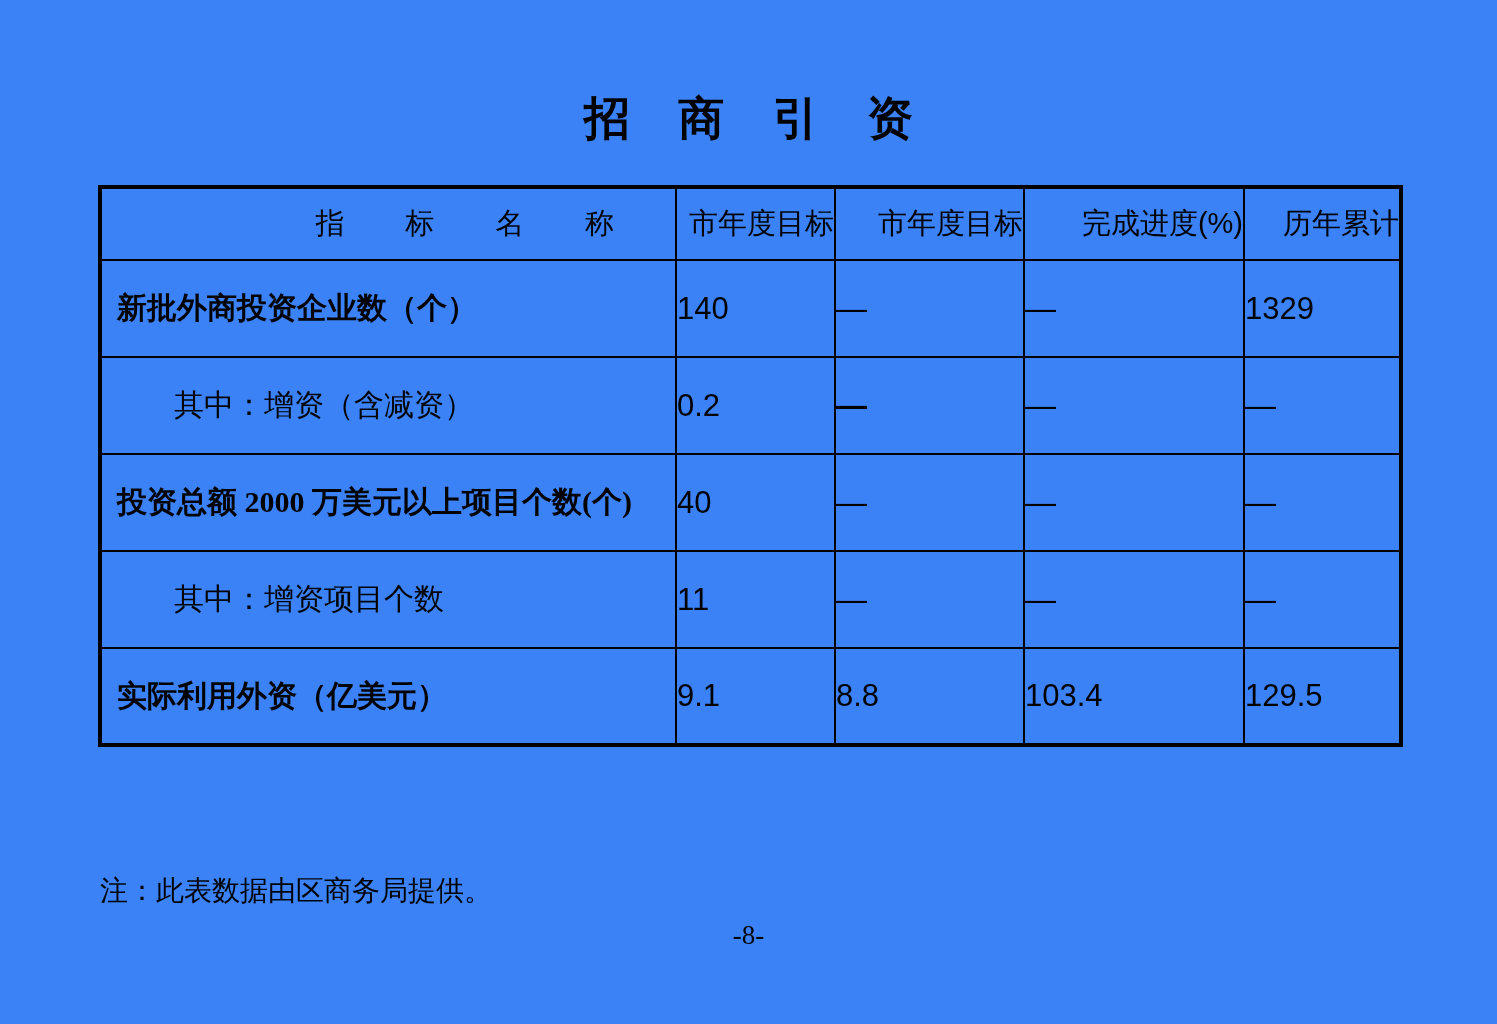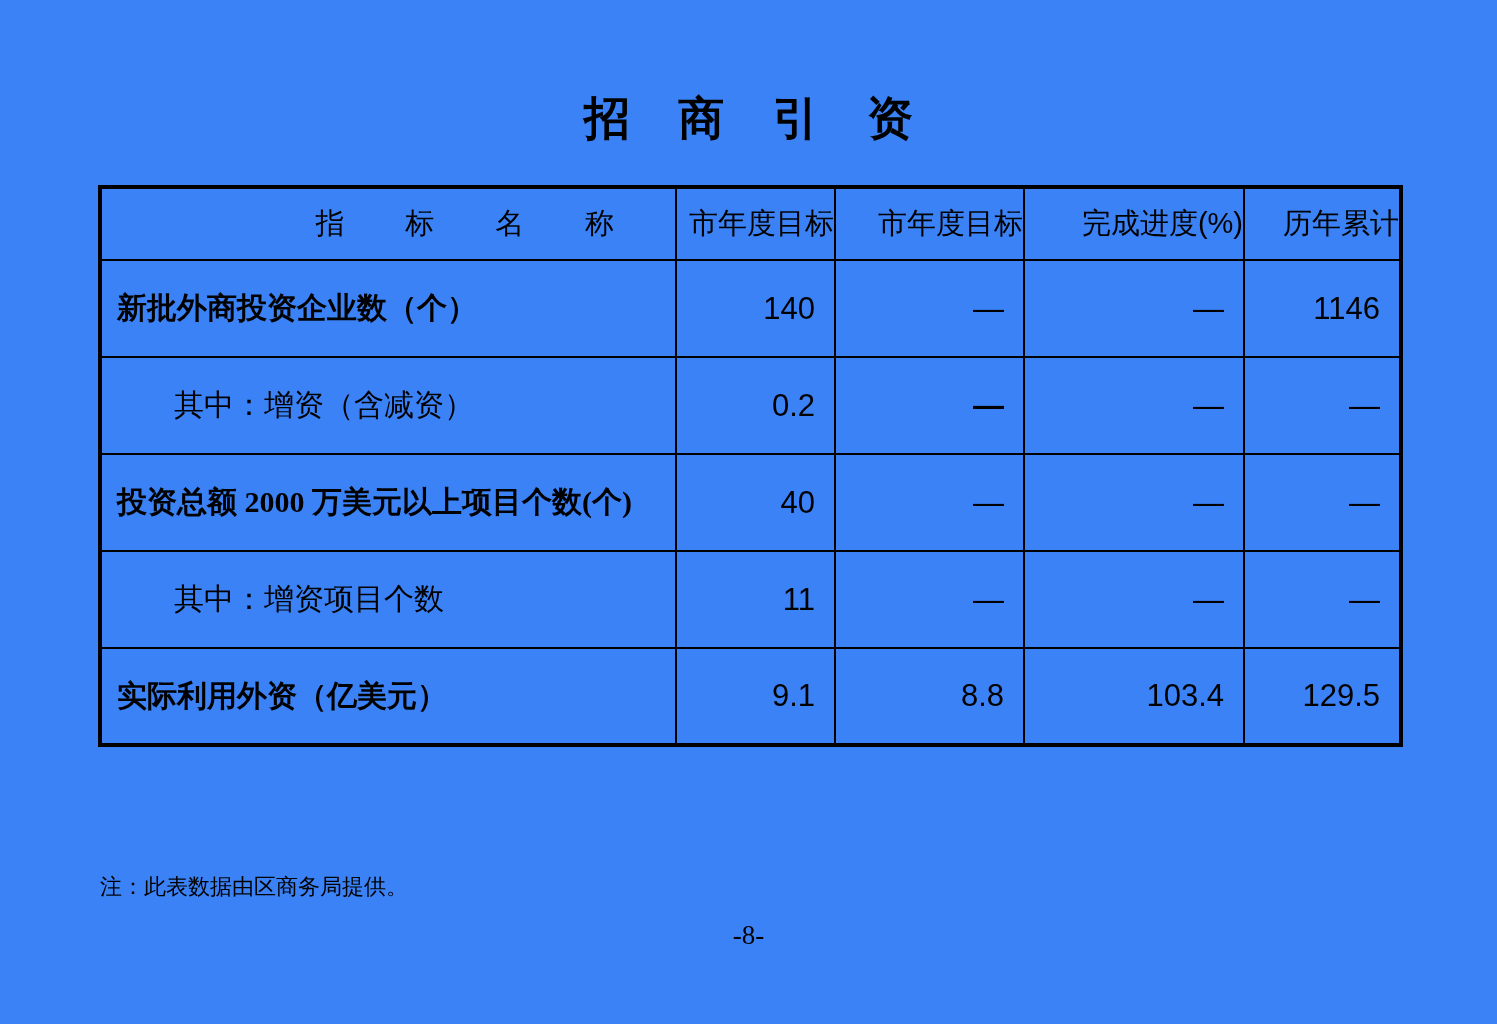--- a/index.html
+++ b/index.html
@@ -55,31 +55,30 @@
     height: 97px;
     padding-left: 15px;
     font-size: 30px;
     text-align: left;
     white-space: nowrap;
   }
   td.label-cell.bold { font-weight: 700; }
   td.label-cell.indent { padding-left: 72px; }
   td.num-cell {
     height: 97px;
-    padding-right: 19px;
+    padding-right: 11px;
     font-family: "Liberation Sans", "DejaVu Sans", sans-serif;
     font-size: 31px;
-    text-align: right;
     white-space: nowrap;
   }
   td.num-cell.dash-bold { font-weight: 700; }
   .footnote {
     position: absolute;
     top: 872px; left: 100px;
-    font-size: 22px;
+    font-size: 28px;
     white-space: nowrap;
   }
   .page-number {
     position: absolute;
     top: 920px; left: 0; right: 0;
     text-align: center;
     font-size: 27px;
   }
 </style>
 </head>
@@ -105,21 +104,21 @@
         <th class="h-cell">完成进度(%)</th>
         <th class="h-cell">历年累计</th>
       </tr>
     </thead>
     <tbody>
       <tr>
         <td class="label-cell bold">新批外商投资企业数（个）</td>
         <td class="num-cell">140</td>
         <td class="num-cell">—</td>
         <td class="num-cell">—</td>
-        <td class="num-cell">1146</td>
+        <td class="num-cell">1329</td>
       </tr>
       <tr>
         <td class="label-cell indent">其中：增资（含减资）</td>
         <td class="num-cell">0.2</td>
         <td class="num-cell dash-bold">—</td>
         <td class="num-cell">—</td>
         <td class="num-cell">—</td>
       </tr>
       <tr>
         <td class="label-cell bold">投资总额 2000 万美元以上项目个数(个)</td>

